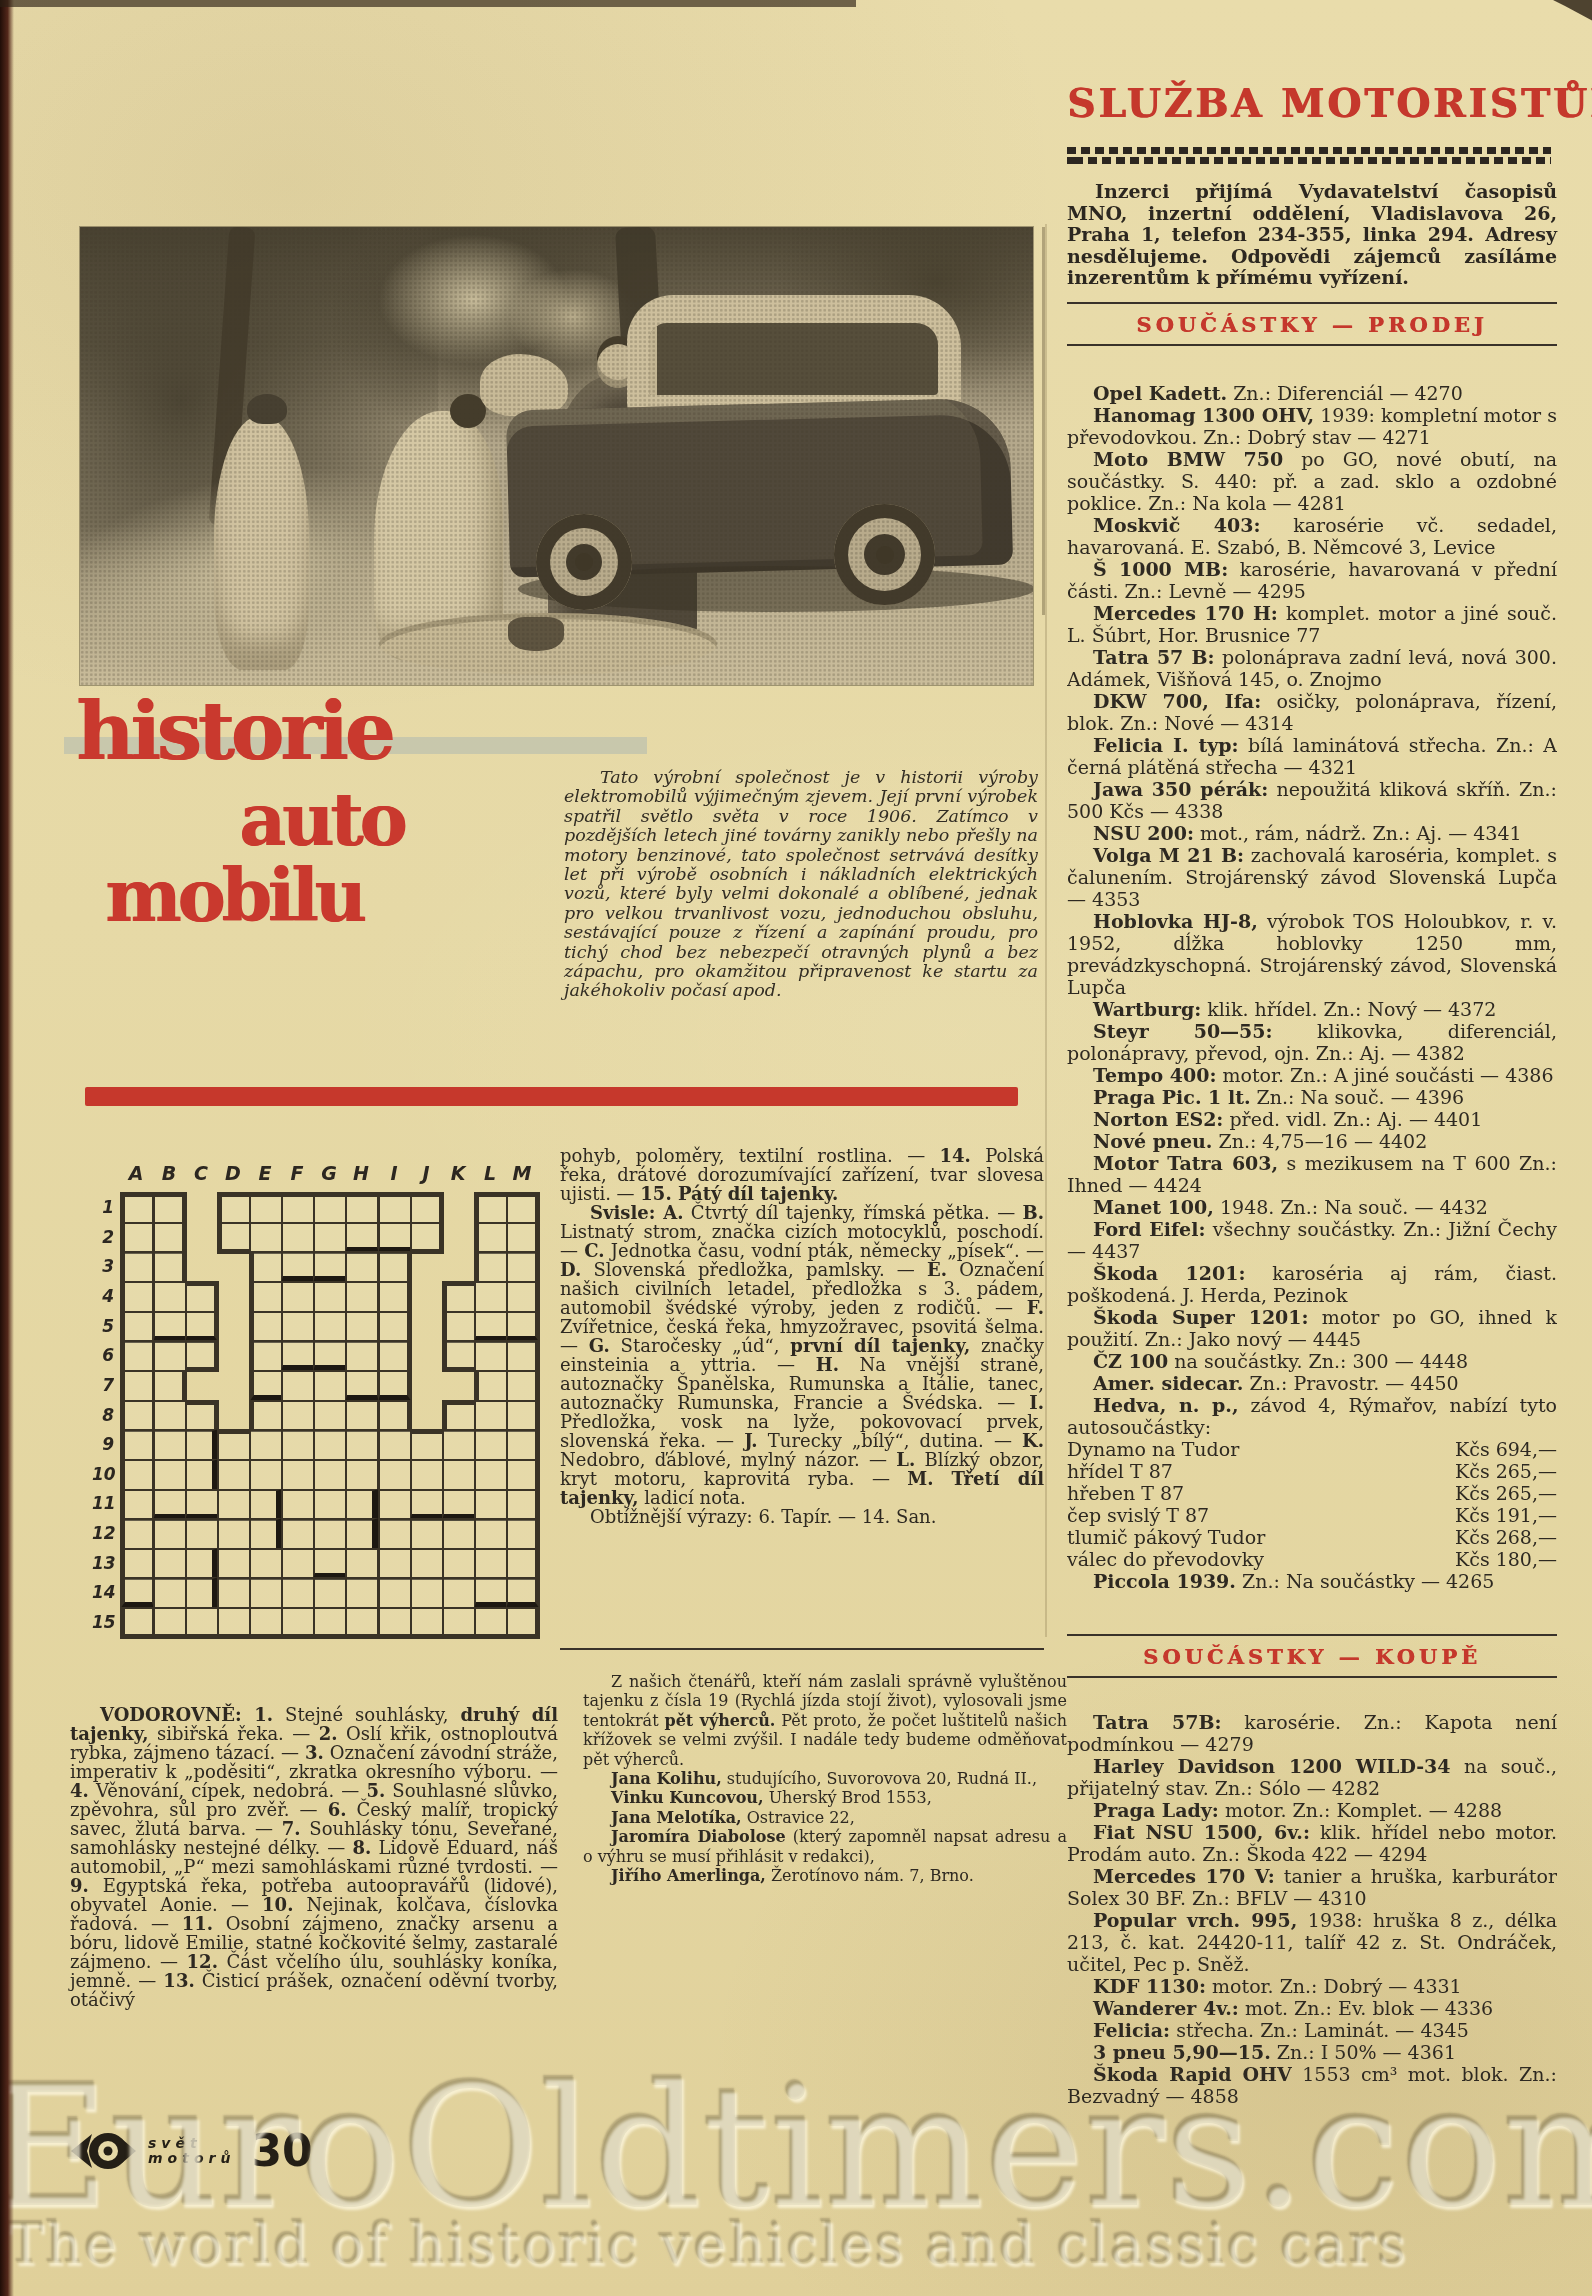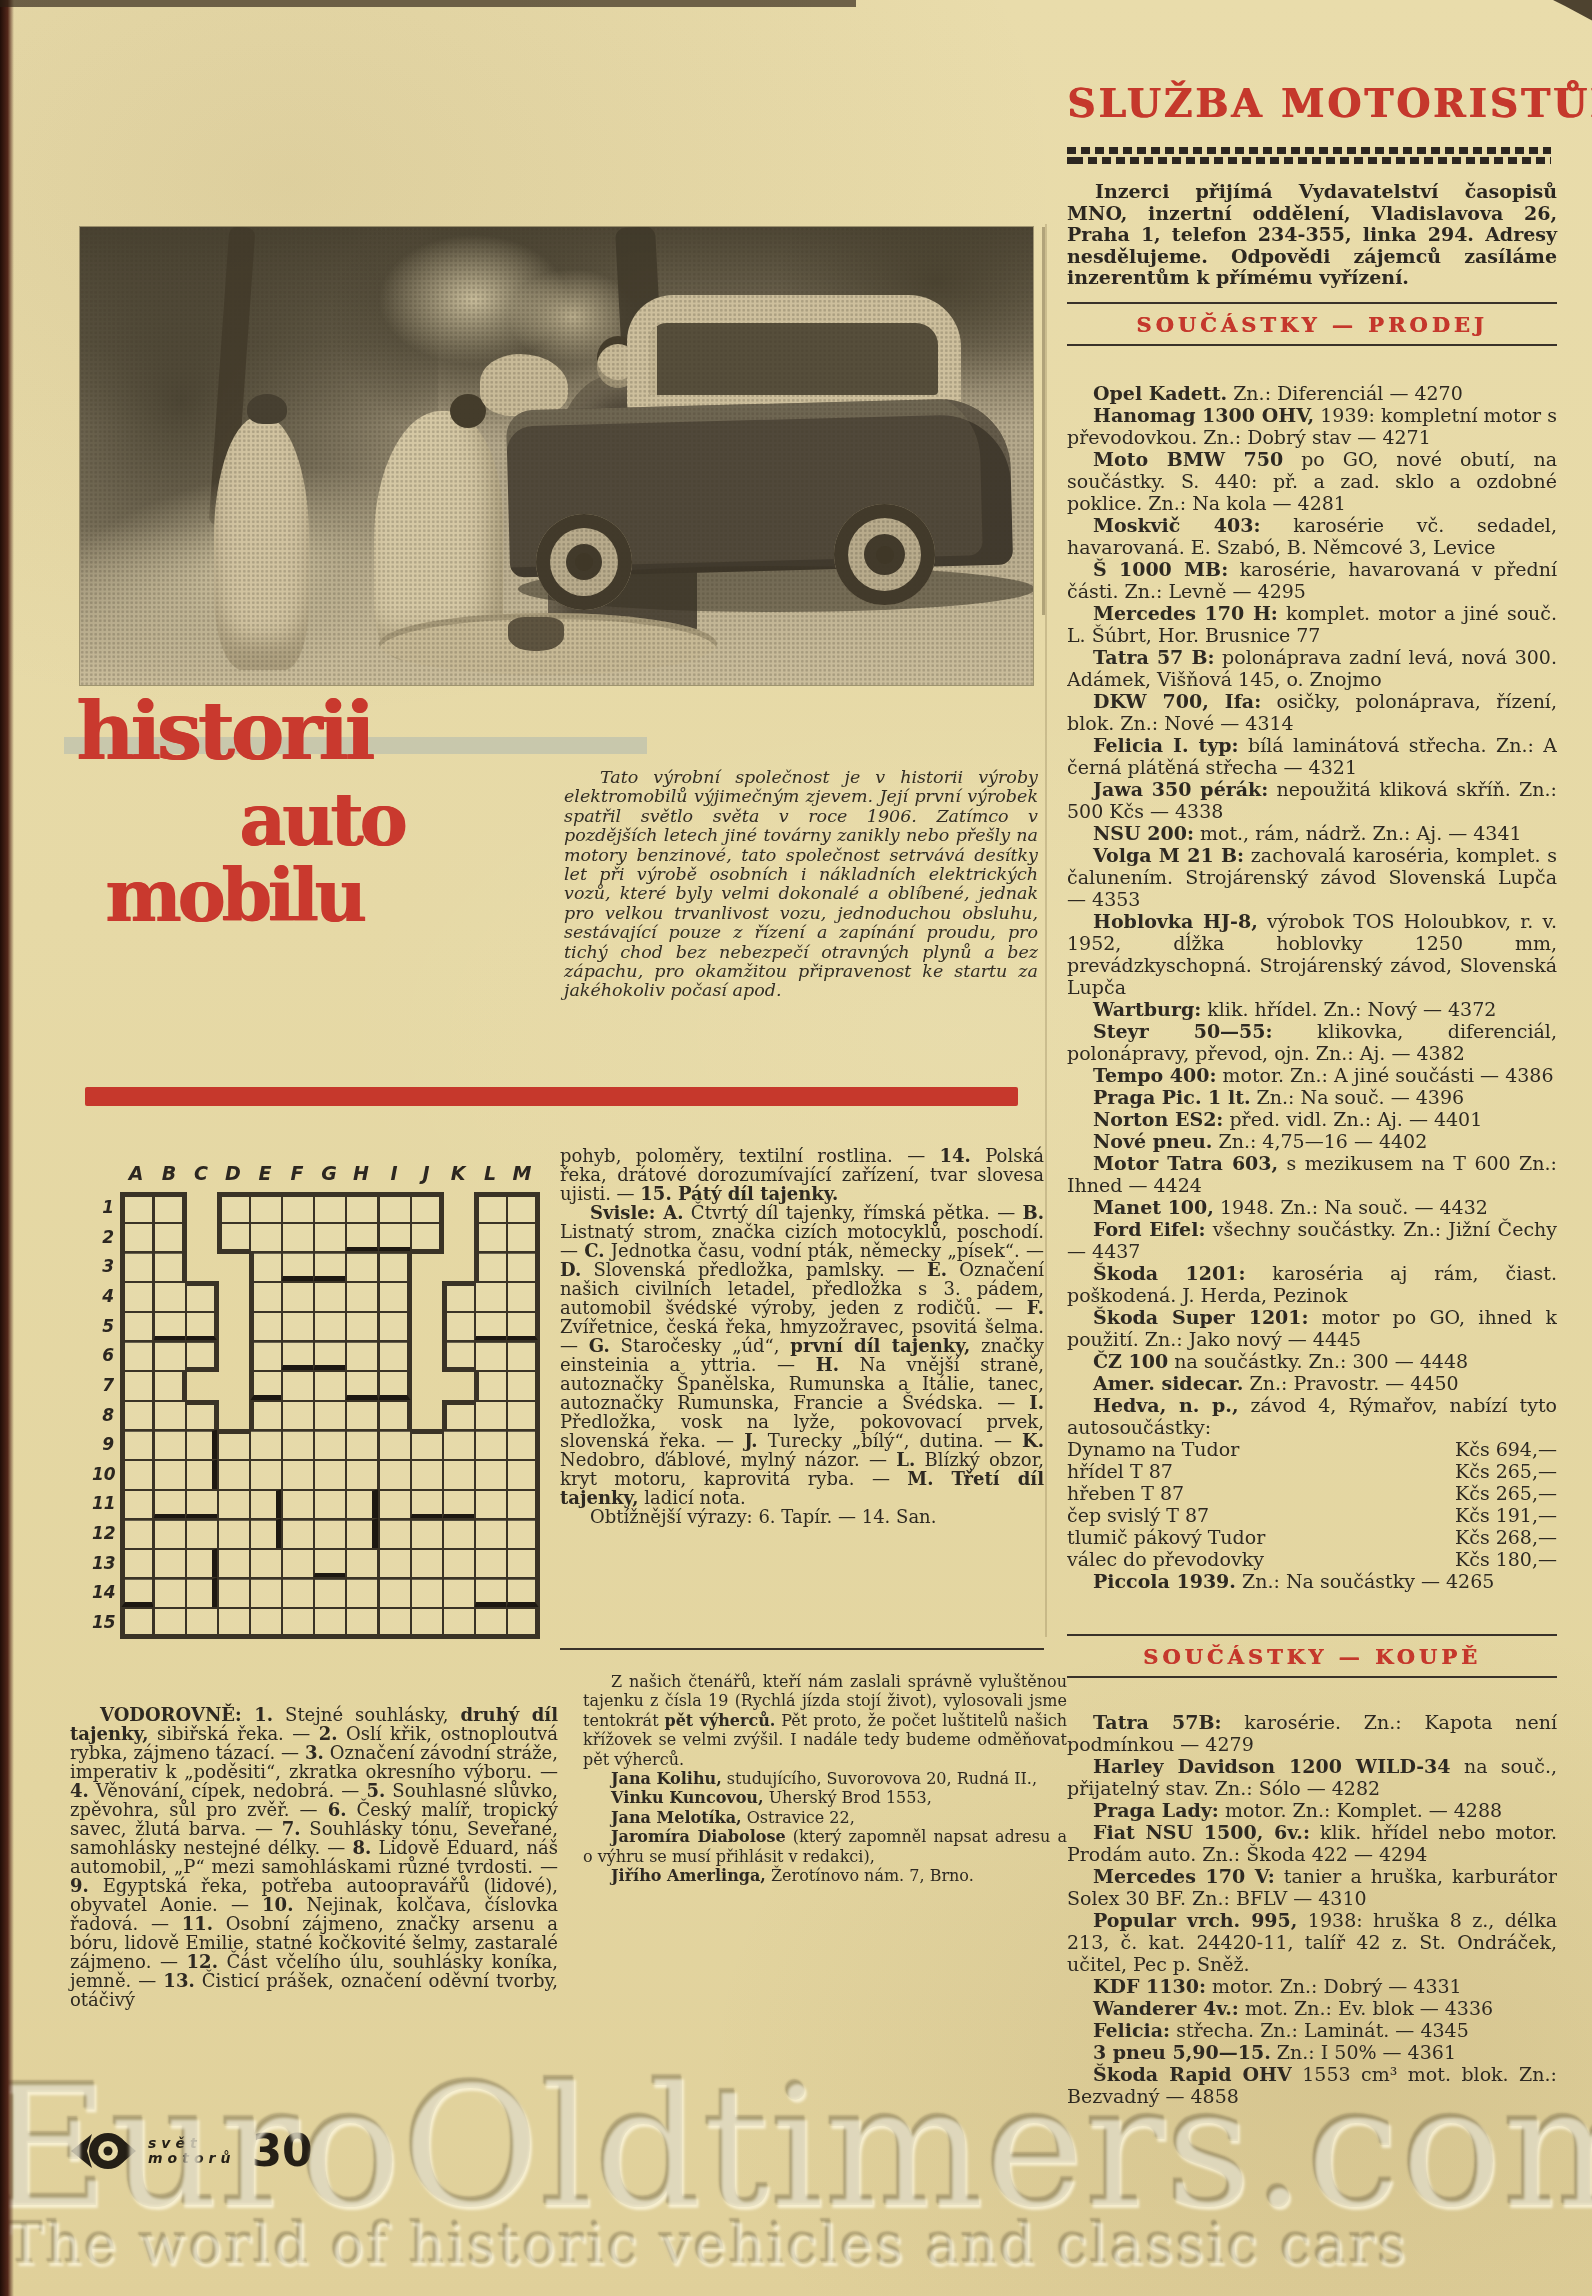--- a/index.html
+++ b/index.html
@@ -185,21 +185,21 @@
       <div class="wheel wheel-rear">
           <div class="hub"></div>
         </div>
     </div>
     <div class="ph ph-halftone"></div>
     <div class="ph ph-tone"></div>
   </div>
 
   <div class="grey-band"></div>
 
-  <div class="gothic g1">historii</div>
+  <div class="gothic g1">historie</div>
   <div class="gothic g2">auto</div>
   <div class="gothic g3">mobilu</div>
 
   <div class="article-body"><span class="ind"></span><span>Tato výrobní společnost je v historii výroby elektromobilů výjimečným zjevem. Její první výrobek spatřil světlo světa v roce 1906. Zatímco v pozdějších letech jiné továrny zanikly nebo přešly na motory benzinové, tato společnost setrvává desítky let při výrobě osobních i nákladních elektrických vozů, které byly velmi dokonalé a oblíbené, jednak pro velkou trvanlivost vozu, jednoduchou obsluhu, sestávající pouze z řízení a zapínání proudu, pro tichý chod bez nebezpečí otravných plynů a bez zápachu, pro okamžitou připravenost ke startu za jakéhokoliv počasí apod.</span></div>
   <div class="red-bar"></div>
 
   <div id="xw">
       <span class="xcol-label" style="left: 136px; top: 1162px;">A</span>
       <span class="xcol-label" style="left: 169px; top: 1162px;">B</span>
       <span class="xcol-label" style="left: 201px; top: 1162px;">C</span>

